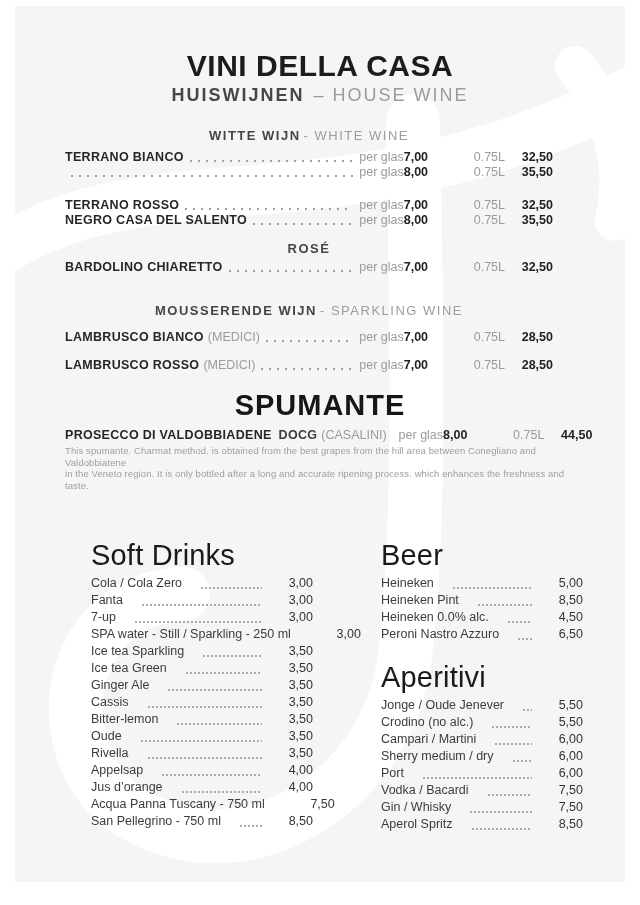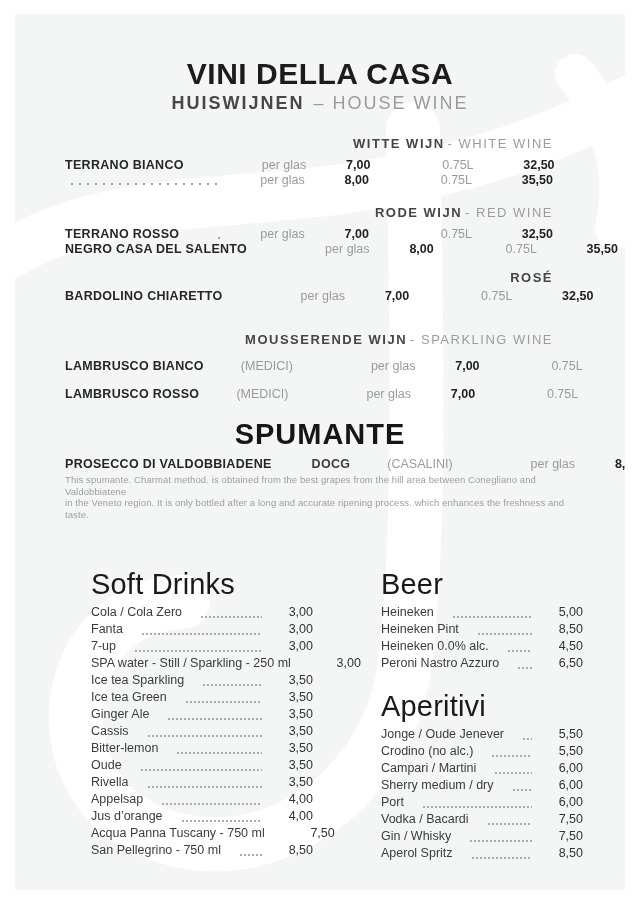--- a/index.html
+++ b/index.html
@@ -1,47 +1,47 @@
 <!DOCTYPE html>
 <html><head>
 <meta charset="utf-8">
 <style>
   html,body{margin:0;padding:0;width:640px;height:905px;background:#ffffff;overflow:hidden;
     font-family:"Liberation Sans","DejaVu Sans",sans-serif;-webkit-font-smoothing:antialiased;}
-  .page{position:absolute;left:15px;top:14px;width:610px;height:876px;background:#f4f5f5;overflow:hidden;}
+  .page{position:absolute;left:15px;top:6px;width:610px;height:876px;background:#f4f5f5;overflow:hidden;}
   .watermark{position:absolute;left:0;top:0;width:610px;height:876px;}
   .content{position:relative;width:100%;height:100%;}
 
   .title{margin:45px 0 0;font-size:30px;line-height:30px;font-weight:700;text-align:center;
     letter-spacing:0.5px;color:#1c1c1c;}
   .subtitle{margin-top:7px;text-align:center;font-size:18px;line-height:14px;letter-spacing:2px;}
   .sub-bold{font-weight:700;color:#474747;}
   .sub-rest{color:#9b9b9b;margin-left:2px;}
 
   .wsection{margin:0 50px 0 50px;width:488px;}
   .wsection:nth-of-type(1){margin-top:27px;}
   .wsection:nth-of-type(2){margin-top:18px;}
   .wsection:nth-of-type(3){margin-top:14px;}
   .wsection:nth-of-type(4){margin-top:29px;}
-  .wheading{text-align:right;font-size:13px;line-height:13px;letter-spacing:1.5px;margin-bottom:8px;}
+  .wheading{text-align:center;font-size:13px;line-height:13px;letter-spacing:1.5px;margin-bottom:8px;}
   .wsection:nth-of-type(3) .wheading{margin-bottom:5px;}
   .wsection:nth-of-type(4) .wheading{margin-bottom:13px;}
   .hbold{font-weight:700;color:#454545;}
   .hrest{color:#9c9c9c;margin-left:3px;}
 
-  .wrow{display:flex;align-items:baseline;font-size:12.5px;line-height:15px;white-space:nowrap;gap:33px;}
+  .wrow{display:flex;align-items:baseline;font-size:12.5px;line-height:15px;white-space:nowrap;}
   .wsection:nth-of-type(4) .wrow + .wrow{margin-top:13px;}
   .wname{font-weight:700;color:#262626;letter-spacing:0.3px;}
   .wname2{font-weight:700;color:#3c3c3c;letter-spacing:0.3px;margin-left:7px;}
   .wnote{color:#9b9b9b;margin-left:4px;}
   .leader{flex:1;height:2px;align-self:flex-end;margin:0 6px 3px 6px;
     background-image:radial-gradient(circle at 1px 1px,#9f9f9f 0.9px,transparent 1.2px);
     background-size:8px 2px;background-repeat:repeat-x;}
   .perglas{color:#9b9b9b;}
-  .gprice{min-width:38px;text-align:center;font-weight:700;color:#222;}
+  .gprice{min-width:38px;text-align:left;font-weight:700;color:#222;}
   .bsize{margin-left:32px;color:#9b9b9b;}
   .bprice{min-width:48px;text-align:right;font-weight:700;color:#222;}
 
   .spumante-title{margin:17px 0 0;font-size:29px;line-height:30px;font-weight:700;text-align:center;
     letter-spacing:1px;color:#161616;}
   .prosecco{margin:8px 50px 0;width:488px;}
   .desc{margin:2px 50px 18px;font-size:9.5px;line-height:11.5px;color:#9e9e9e;letter-spacing:0.1px;}
 
   .columns{position:relative;margin:49px 0 0 50px;display:flex;}
   .col-left{width:222px;margin-left:26px;}
@@ -85,21 +85,20 @@
           </div>
           <div class="wrow">
             <span class="leader"></span>
             <span class="perglas">per glas</span>
             <span class="gprice">8,00</span>
             <span class="bsize">0.75L</span>
             <span class="bprice">35,50</span>
           </div>
         </div>
         <div class="wsection">
-          <div class="wheading"><span class="hbold">RODE WIJN</span><span class="hrest">- RED WINE</span></div>
           <div class="wrow">
             <span class="wname">TERRANO ROSSO</span>
             <span class="leader"></span>
             <span class="perglas">per glas</span>
             <span class="gprice">7,00</span>
             <span class="bsize">0.75L</span>
             <span class="bprice">32,50</span>
           </div>
           <div class="wrow">
             <span class="wname">NEGRO CASA DEL SALENTO</span>

